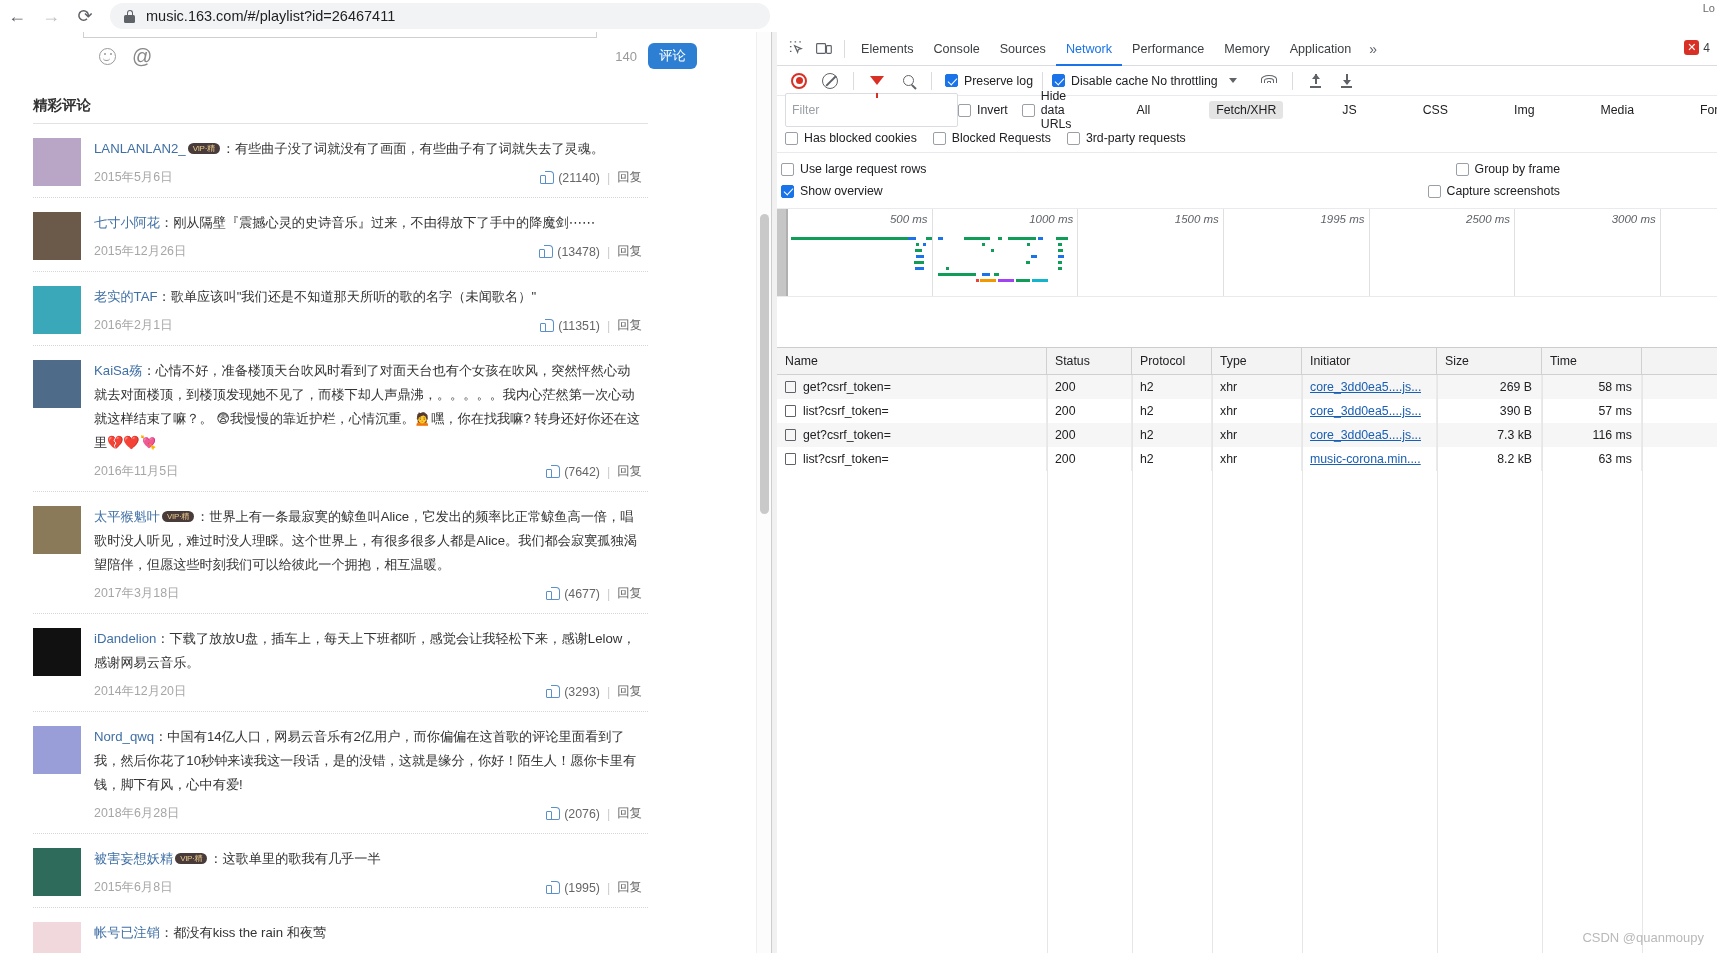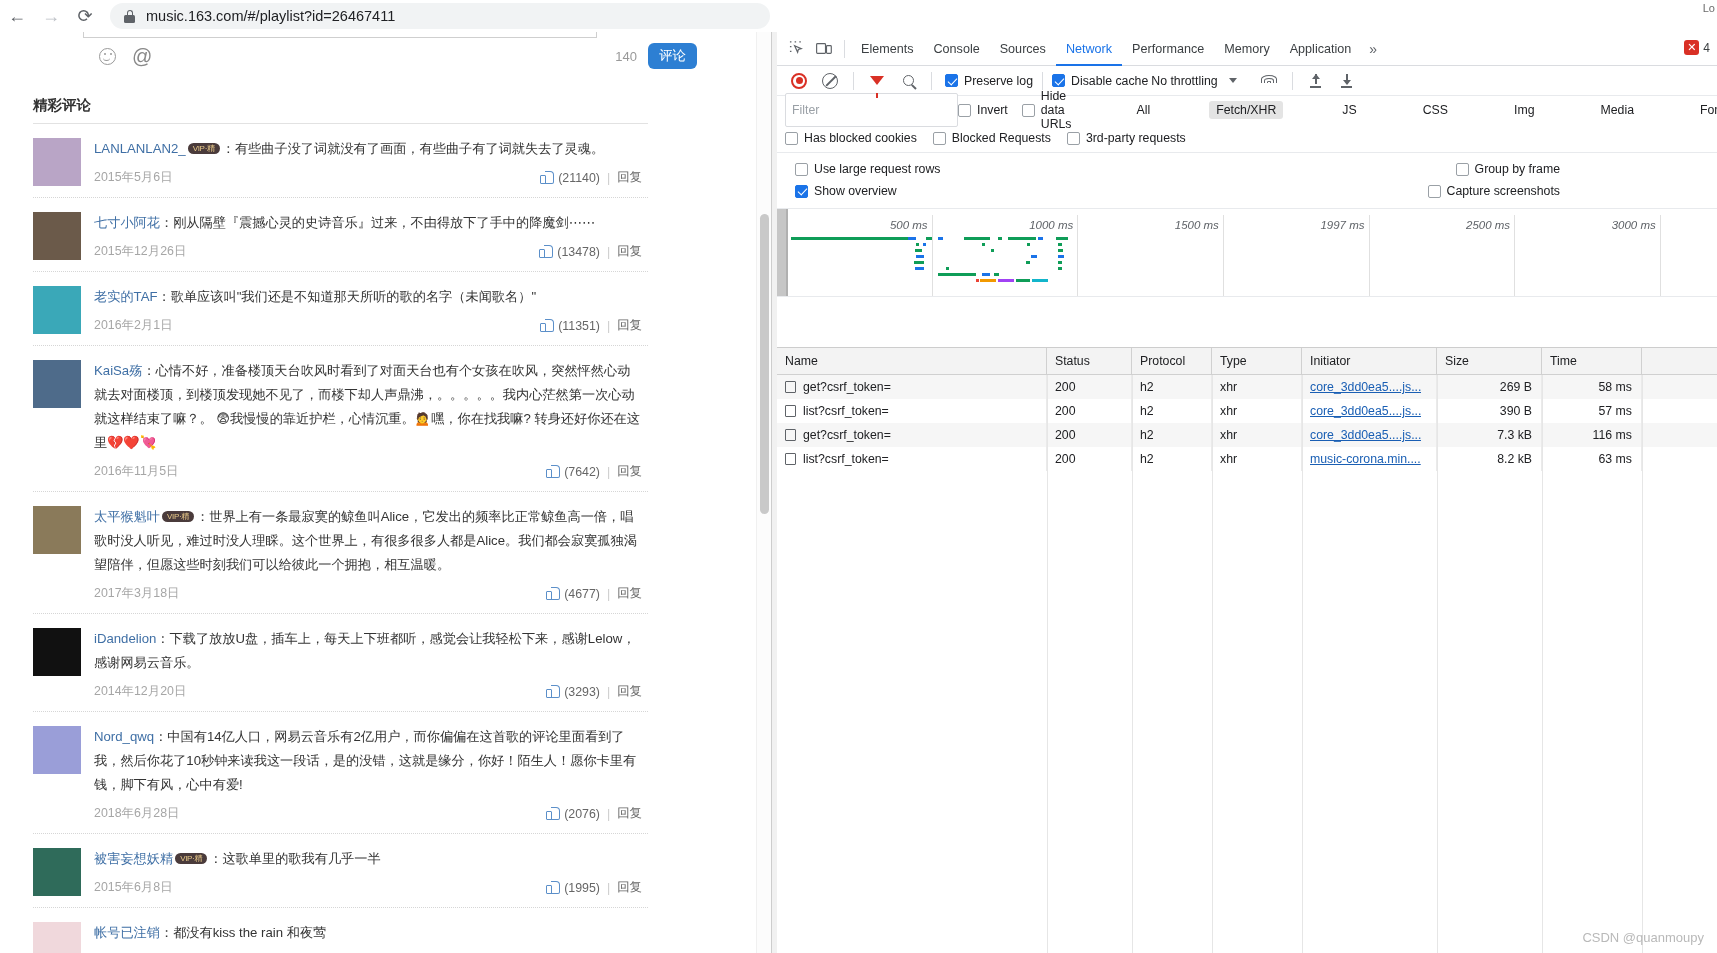--- a/index.html
+++ b/index.html
@@ -315,41 +315,41 @@
     padding: 2px 7px; border-radius: 3px; white-space: nowrap; margin-left: 48px;
   }
   .type-pill.active { background: #e4e4e4; }
 
   #dt-checkbar {
     height: 29px; display: flex; align-items: center;
     padding-left: 8px; gap: 16px;
     border-bottom: 1px solid #e8eaed;
   }
   #dt-settingsbar {
-    padding: 5px 8px 6px 18px;
+    padding: 5px 8px 6px 4px;
     border-bottom: 1px solid #e8eaed;
   }
   .settings-row {
     display: flex; align-items: center; height: 22px;
   }
   .settings-row .right-col { margin-left: auto; margin-right: 150px; }
 
   #dt-overview {
     height: 88px; position: relative;
     border-bottom: 1px solid #e8eaed;
     background: #fff;
     overflow: hidden;
   }
   #ov-scrollbar {
     position: absolute; left: 0; top: 0; width: 9px; height: 88px;
     background: #c6c6c6;
   }
   #ov-grid { position: absolute; left: 9px; top: 0; right: 0; bottom: 0; }
   .ov-tick {
-    position: absolute; top: 6px; bottom: 0;
+    position: absolute; top: 0; bottom: 0;
     border-left: 1px solid #e0e0e0;
     font-style: italic;
   }
   .ov-tick span {
     position: absolute; top: 4px; right: 5px;
     font-size: 11.5px; color: #5f6368; white-space: nowrap;
   }
   #ov-leftedge {
     position: absolute; left: 0; top: 0; bottom: 0;
     width: 2px; background: #b0b0b0;
@@ -712,21 +712,21 @@
       <div class="ov-tick" style="left: 145.625px;">
             <span>500 ms</span>
           </div>
           <div class="ov-tick" style="left: 291.25px;">
             <span>1000 ms</span>
           </div>
           <div class="ov-tick" style="left: 436.875px;">
             <span>1500 ms</span>
           </div>
           <div class="ov-tick" style="left: 582.5px;">
-            <span>1997 ms</span>
+            <span>1995 ms</span>
           </div>
           <div class="ov-tick" style="left: 728.125px;">
             <span>2500 ms</span>
           </div>
           <div class="ov-tick" style="left: 873.75px;">
             <span>3000 ms</span>
           </div>
           <div class="ov-bar" style="left: 5px; top: 28px; width: 118px; background: rgb(15, 157, 88);"></div>
           <div class="ov-bar" style="left: 122px; top: 28px; width: 8px; background: rgb(26, 115, 232);"></div>
           <div class="ov-bar" style="left: 140px; top: 28px; width: 6px; background: rgb(15, 157, 88);"></div>

